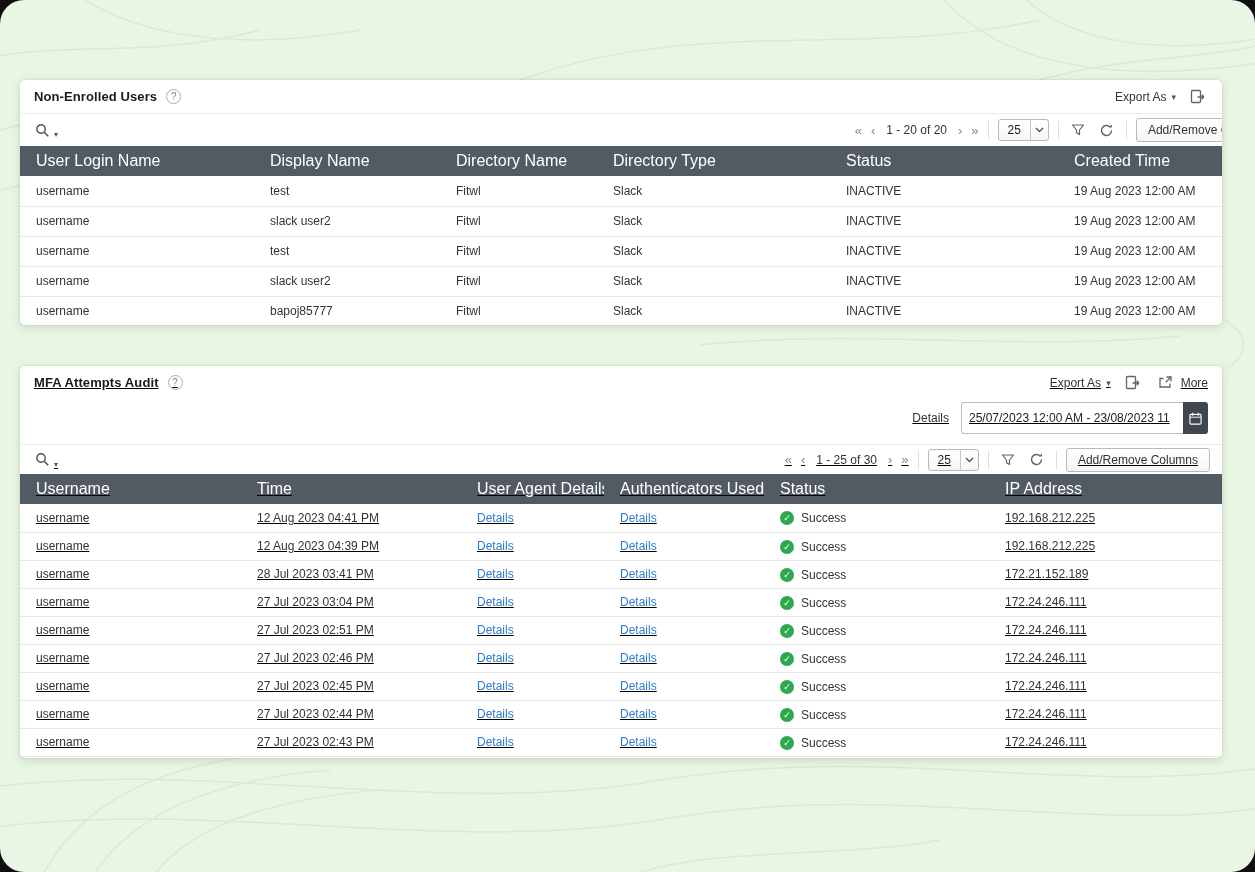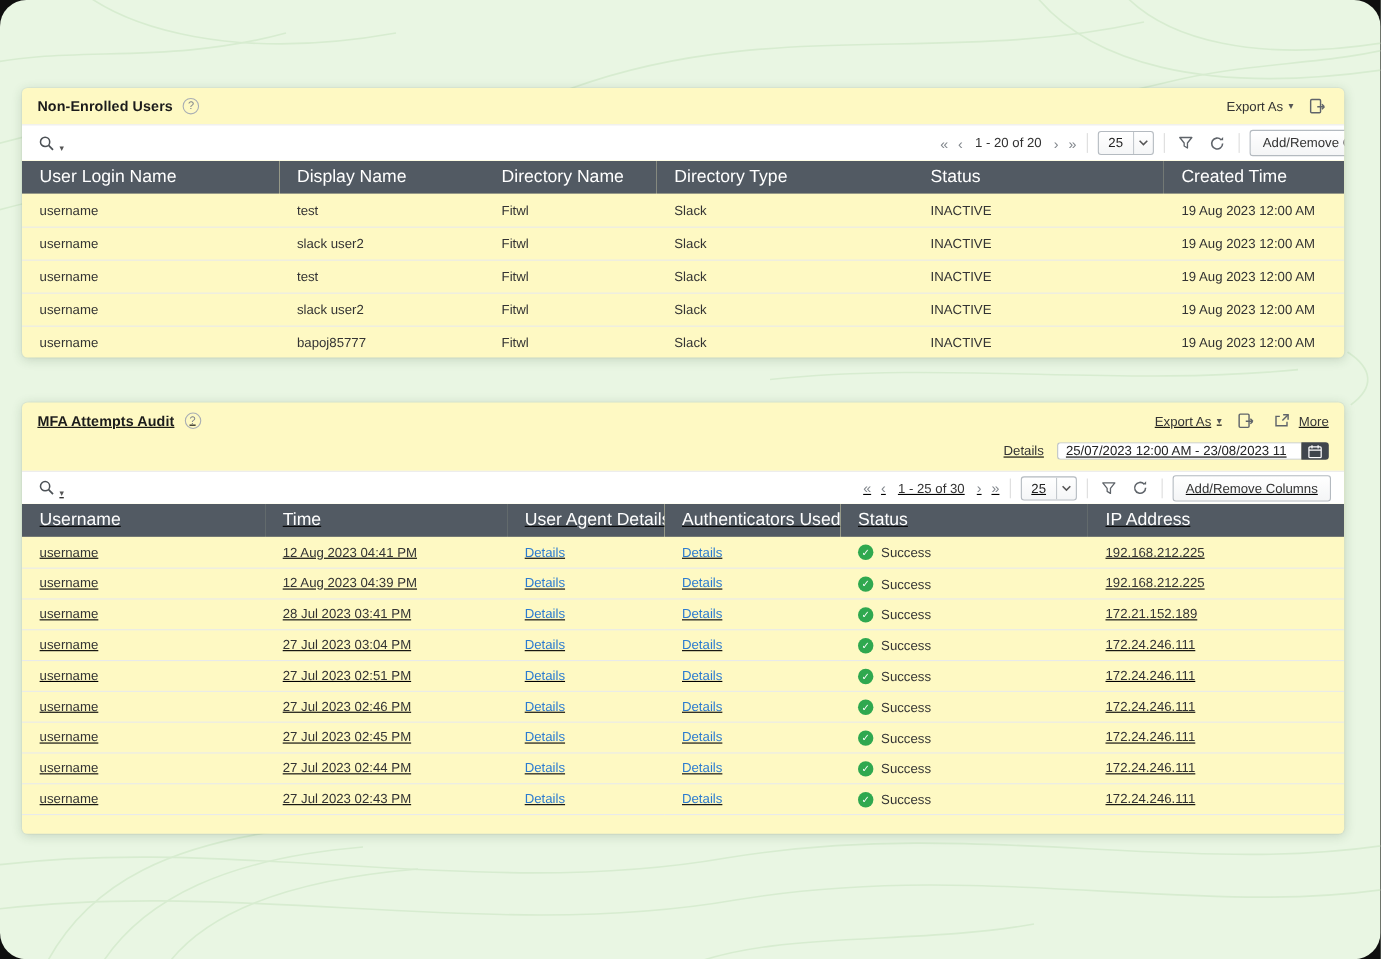--- a/index.html
+++ b/index.html
@@ -1,37 +1,37 @@
 <!DOCTYPE html>
 <html><head>
 <meta charset="utf-8">
 <style>
   * { box-sizing: border-box; margin: 0; padding: 0; }
   html,body { background:#0f0f0f; width:1255px; height:872px; font-family:"Liberation Sans","DejaVu Sans",sans-serif; }
   .canvas { position:relative; width:1255px; height:872px; border-radius:24px; overflow:hidden; background:#e9f6e3; }
   .topo { position:absolute; inset:0; }
 
-  .panel { position:absolute; background:#fef9c3; border-radius:5px; overflow:hidden;
+  .panel { position:absolute; background:#ffffff; border-radius:5px; overflow:hidden;
            box-shadow:0 2px 10px rgba(40,70,40,.18), 0 0 0 1px rgba(0,0,0,.03); }
   #panel-non-enrolled { left:20px; top:80px; width:1202px; height:245px; }
   #panel-mfa          { left:20px; top:366px; width:1202px; height:392px;text-decoration:underline; }
 
   .panel-head { display:flex; align-items:center; height:33px; padding:0 14px; }
   .panel-title { font-size:13px; font-weight:bold; color:#1b1b1b; letter-spacing:.1px; }
   .help-badge { width:15px; height:15px; border:1px solid #a9aeb4; border-radius:50%; color:#7d8288;
                 font-size:10px; line-height:13px; text-align:center; margin-left:9px; cursor:pointer; }
   .head-right { margin-left:auto; display:flex; align-items:center; gap:12px; }
   .export-as { display:flex; align-items:center; gap:5px; font-size:12px; color:#333; cursor:pointer; }
   .caret { font-size:9px; color:#555; }
   .icon-btn { display:inline-flex; align-items:center; justify-content:center; width:20px; height:20px; cursor:pointer; }
   .more-btn { display:flex; align-items:center; gap:6px; font-size:12px; color:#333; cursor:pointer; }
 
   .period-row { display:flex; align-items:center; justify-content:flex-end; gap:12px; padding:3px 14px 10px; }
   .period-label { font-size:12px; color:#333; }
-  .period-input { display:flex; height:16px; }
+  .period-input { display:flex; height:32px; }
   .period-value { width:222px; border:1px solid #b9bfc5; border-right:none; border-radius:3px 0 0 3px;
                   font-size:12px; color:#222; display:flex; align-items:center; padding:0 7px;
                   white-space:nowrap; overflow:hidden; background:#fff; }
   .cal-btn { width:25px; background:#40464d; border-radius:0 3px 3px 0; display:flex; align-items:center; justify-content:center; cursor:pointer; }
 
   .toolbar { display:flex; align-items:center; height:33px; padding:0 12px; border-top:1px solid #ececec; background:#fff; }
   #panel-mfa .toolbar { height:30px; }
   .search-ctl { display:flex; align-items:flex-end; gap:2px; cursor:pointer; }
   .search-caret { font-size:8px; color:#555; line-height:10px; }
   .toolbar-right { margin-left:auto; display:flex; align-items:center; gap:9px; }

